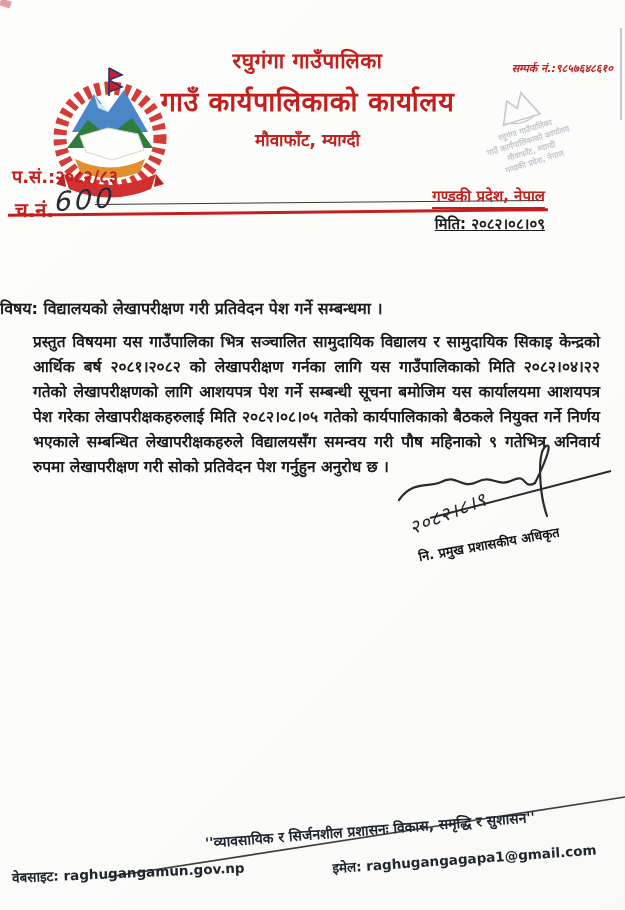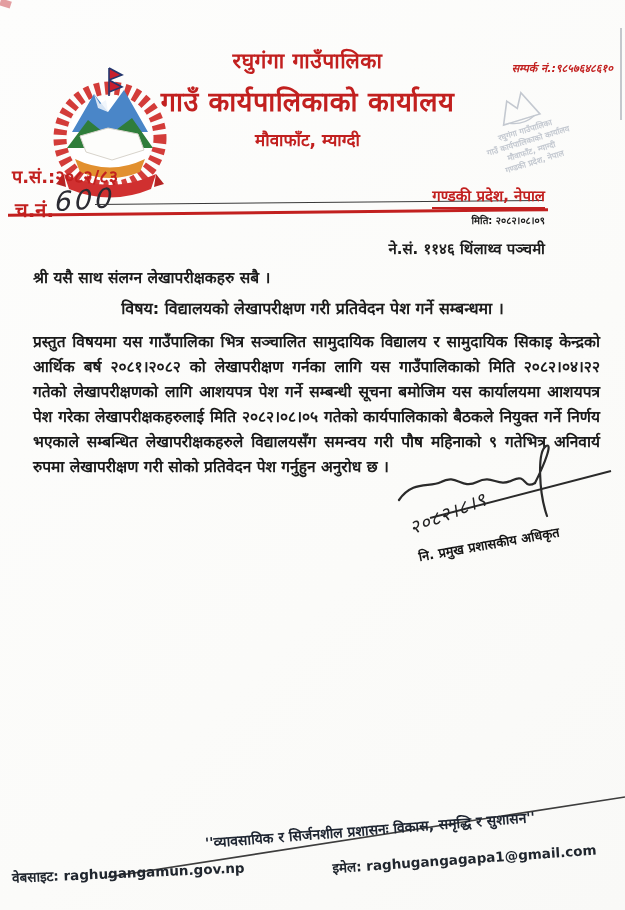--- a/index.html
+++ b/index.html
@@ -40,26 +40,26 @@
   .chano{left:15px;top:196px;font-size:20px;font-weight:bold;}
   .dispatch-hand{
     left:55px;top:184px;font-size:27px;color:#2b2b33;
     font-style:italic;transform:rotate(-4deg) skewX(-6deg);
     letter-spacing:3px;font-weight:400;
   }
   .fill-line{left:95px;top:202px;width:448px;height:1px;background:#3a3a3a;transform:rotate(-0.5deg);}
   .red-rule{left:8px;top:211px;width:540px;height:2.5px;background:#c2201f;transform:rotate(-0.6deg);}
 
   .province{right:80px;top:185px;font-size:15px;font-weight:bold;border-bottom:2px solid #c2201f;padding-bottom:2px;}
-  .miti{right:80px;top:213px;font-size:10px;font-weight:bold;}
+  .miti{right:80px;top:213px;font-size:15px;font-weight:bold;text-decoration:underline;}
   .nesam{right:80px;top:238px;font-size:15px;font-weight:bold;}
 
   
   .recipient{left:33px;top:266px;font-size:15.5px;font-weight:bold;}
-  .subject{left:0;right:0;top:297px;text-align:center;font-size:16px;font-weight:bold;}
+  .subject{left:0;right:0;top:297px;font-size:16px;font-weight:bold;}
   .body-par{
     left:33px;top:330px;width:567px;
     font-size:15.5px;line-height:25px;font-weight:600;
     text-align:justify;color:#1a1a1a;
   }
 
   
   .sig-wrap{left:385px;top:438px;width:235px;height:125px;}
   .sig-date{
     position:absolute;left:22px;top:62px;
@@ -146,23 +146,21 @@
   </div>
 
   <div class="abs refno red">प.सं.:२०८२/८३</div>
   <div class="abs chano red">च.नं.</div>
   <div class="abs dispatch-hand">600</div>
   <div class="abs fill-line"></div>
   <div class="abs red-rule"></div>
 
   <div class="abs province red">गण्डकी प्रदेश, नेपाल</div>
   <div class="abs miti">मिति: २०८२।०८।०९</div>
-  <div class="abs nesam">ने.सं. ११४६ थिंलाथ्व पञ्चमी</div>
 
-  <div class="abs recipient">श्री यसै साथ संलग्न लेखापरीक्षकहरु सबै ।</div>
   <div class="abs subject">विषय: विद्यालयको लेखापरीक्षण गरी प्रतिवेदन पेश गर्ने सम्बन्धमा ।</div>
   <div class="abs body-par">प्रस्तुत विषयमा यस गाउँपालिका भित्र सञ्चालित सामुदायिक विद्यालय र सामुदायिक सिकाइ केन्द्रको आर्थिक बर्ष २०८१।२०८२ को लेखापरीक्षण गर्नका लागि यस गाउँपालिकाको मिति २०८२।०४।२२ गतेको लेखापरीक्षणको लागि आशयपत्र पेश गर्ने सम्बन्धी सूचना बमोजिम यस कार्यालयमा आशयपत्र पेश गरेका लेखापरीक्षकहरुलाई मिति २०८२।०८।०५ गतेको कार्यपालिकाको बैठकले  नियुक्त गर्ने निर्णय भएकाले सम्बन्धित लेखापरीक्षकहरुले विद्यालयसँग समन्वय गरी पौष महिनाको ९ गतेभित्र अनिवार्य रुपमा लेखापरीक्षण गरी सोको प्रतिवेदन पेश गर्नुहुन अनुरोध छ ।</div>
 
   <div class="abs sig-wrap">
     <svg width="235" height="125" viewBox="0 0 235 125">
       <path d="M14,62 C28,42 44,50 56,44 C72,35 76,52 92,44 C108,36 112,50 128,42 C142,35 138,52 150,45" fill="none" stroke="#2a2a2a" stroke-width="2.2" stroke-linecap="round"></path>
       <path d="M150,45 C160,25 168,4 161,8 C152,14 154,55 162,78" fill="none" stroke="#2a2a2a" stroke-width="2.2" stroke-linecap="round"></path>
       <path d="M45,80 L226,33" fill="none" stroke="#2a2a2a" stroke-width="2"></path>
     </svg>
     <div class="sig-date">२०८२।८।९</div>

